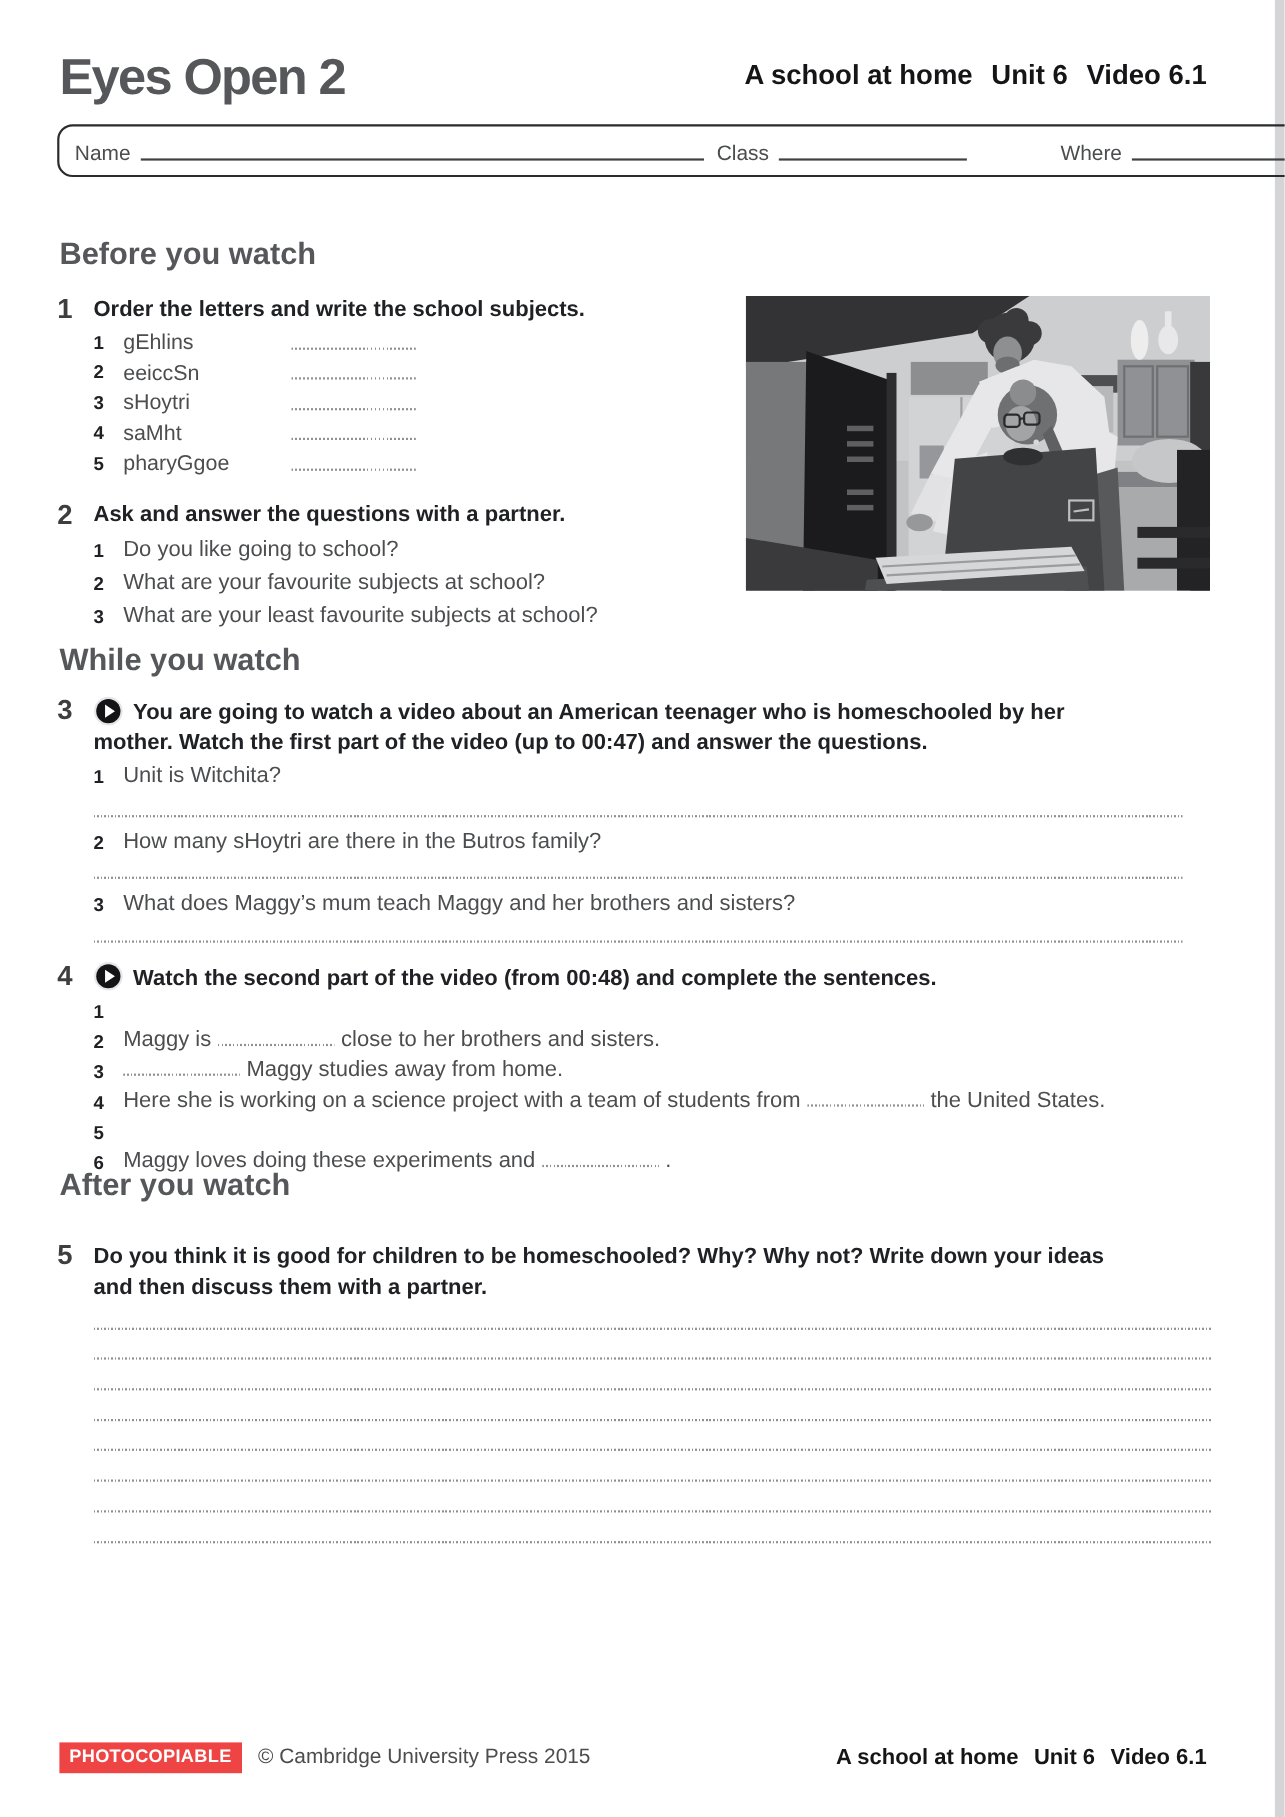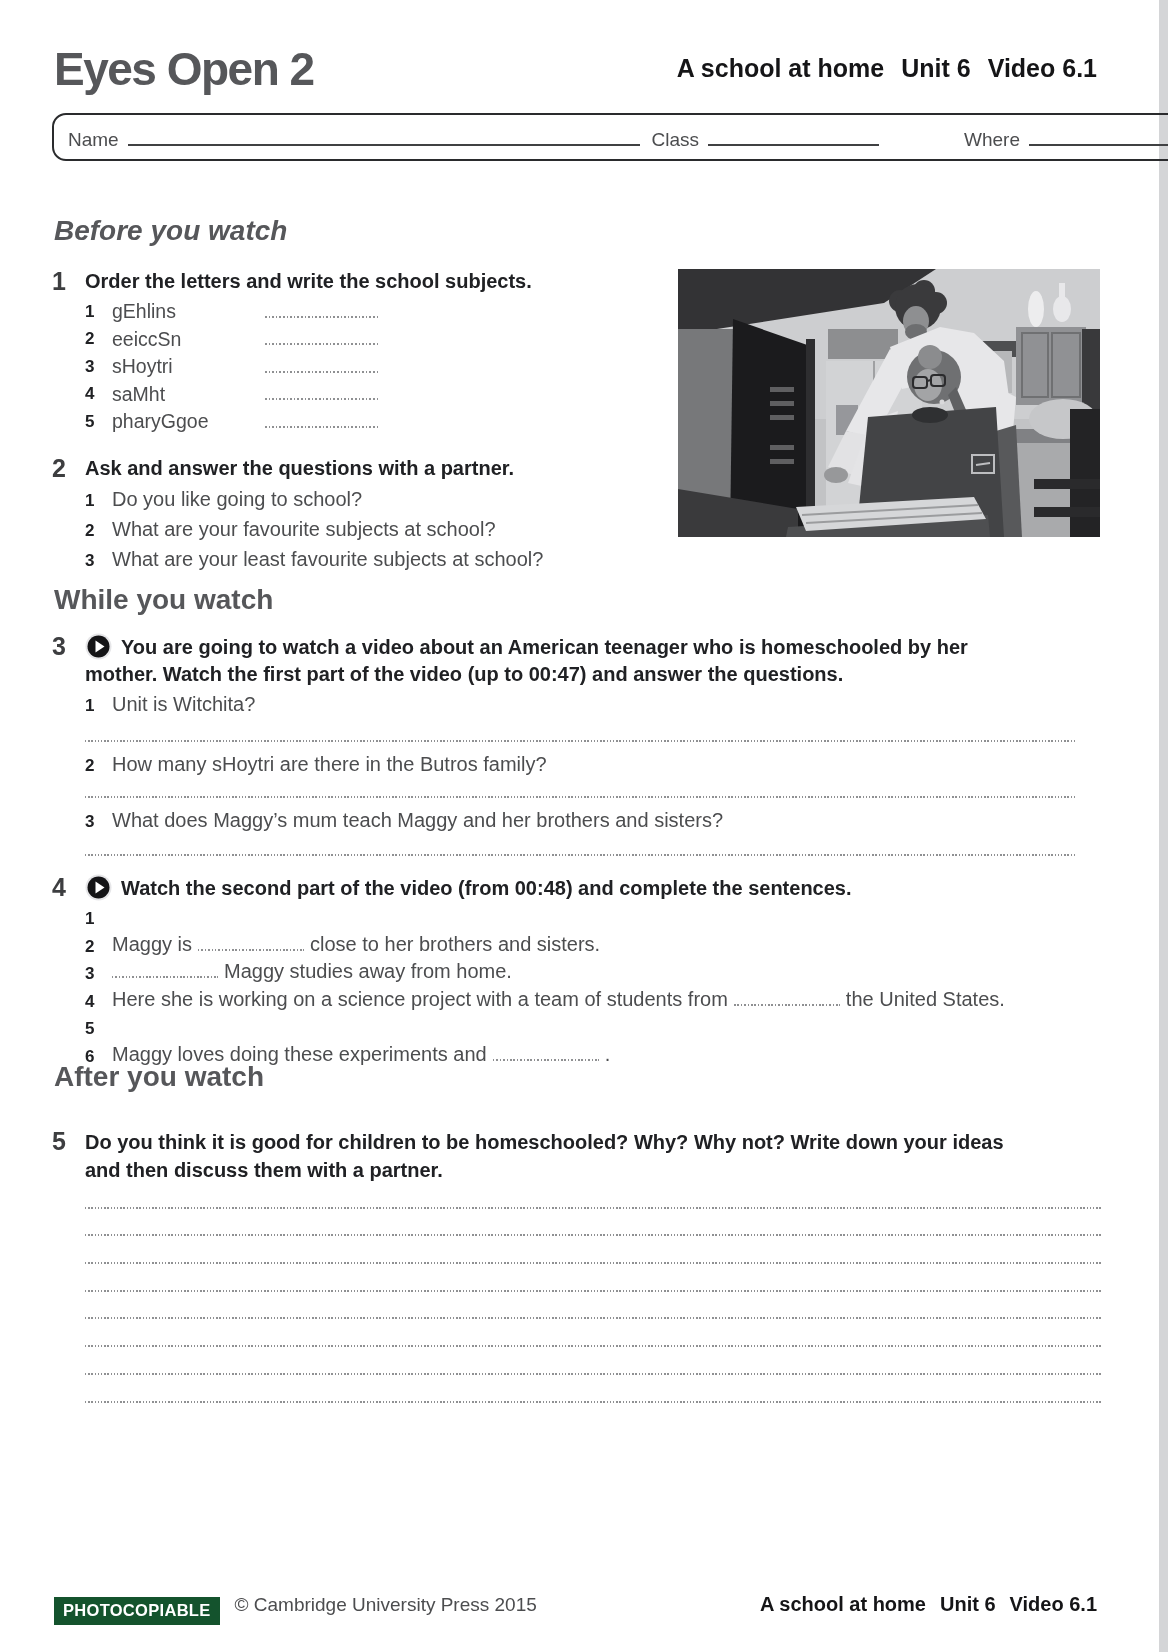--- a/index.html
+++ b/index.html
@@ -20,21 +20,21 @@
         font-size:19px;color:#4c4d4f;}
   .student-box .lbl{margin-right:9px;line-height:1;}
   .sline{border-bottom:2px solid #404143;height:2px;margin-bottom:3px;}
   .sline.name{flex:1;}
   .sline.class{width:171px;margin-right:85px;}
   .sline.date{width:148px;}
   .gap10{width:12px;}
 
   
   .sec-head{position:absolute;left:54px;font-size:28px;font-weight:700;color:#56575a;}
-  .sec-before{top:215px;font-style:italic;} .sec-while{top:584px;} .sec-after{top:1061px;}
+  .sec-before{top:215px;} .sec-while{top:584px;} .sec-after{top:1061px;}
 
   
   .ex{position:absolute;left:52px;}
   .ex-num{position:absolute;left:0;top:0;font-size:25px;font-weight:700;color:#3d3e40;line-height:27px;}
   .ex-body{margin-left:33px;}
   .instr{font-size:20px;font-weight:700;color:#202124;line-height:27px;}
   .ex1{top:268px;} .ex2{top:455px;} .ex3{top:633px;} .ex4{top:874px;} .ex5{top:1128px;}
   .ex3 .ex-body{width:960px;} .ex5 .ex-body{width:925px;} .ex5 .instr{line-height:28px;}
 
   .item{display:flex;font-size:20px;color:#4c4d4f;line-height:28px;}
@@ -66,22 +66,22 @@
         background-image:repeating-linear-gradient(90deg,#8f9092 0 1.4px,transparent 1.4px 3.2px);
         background-position:0 100%;background-size:100% 2px;background-repeat:no-repeat;}
 
   .play{display:inline-block;width:27px;height:27px;vertical-align:-6px;margin-right:9px;}
 
   
   .photo{position:absolute;left:678px;top:269px;width:422px;height:268px;display:block;}
 
   
   .footer{position:absolute;left:54px;top:1584px;width:1043px;display:flex;align-items:center;}
-  .badge{background:#14532d;color:#ffffff;font-size:16.5px;font-weight:700;
-        padding:4px 9px 5px;letter-spacing:.3px;margin-top:13px;}
+  .badge{background:#ef4444;color:#ffffff;font-size:16.5px;font-weight:700;
+        padding:4px 9px 5px;letter-spacing:.3px;}
   .copyright{margin-left:15px;font-size:19px;color:#4c4d4f;}
   .footer-right{margin-left:auto;display:flex;gap:14px;font-size:20px;font-weight:700;color:#151517;}
 </style>
 </head>
 <body>
 
 <div class="page">
   <div class="edge-band"></div>
 
   <div class="logo">Eyes Open 2</div>

